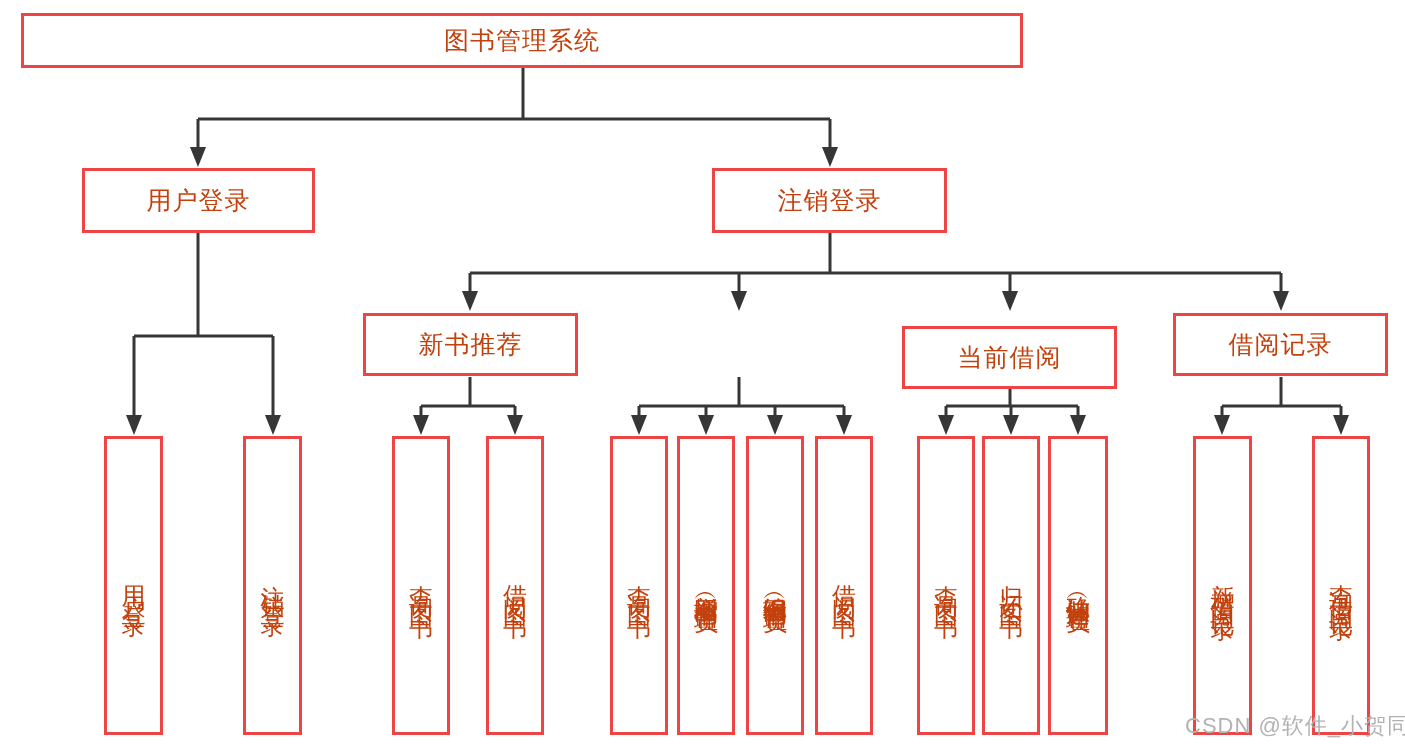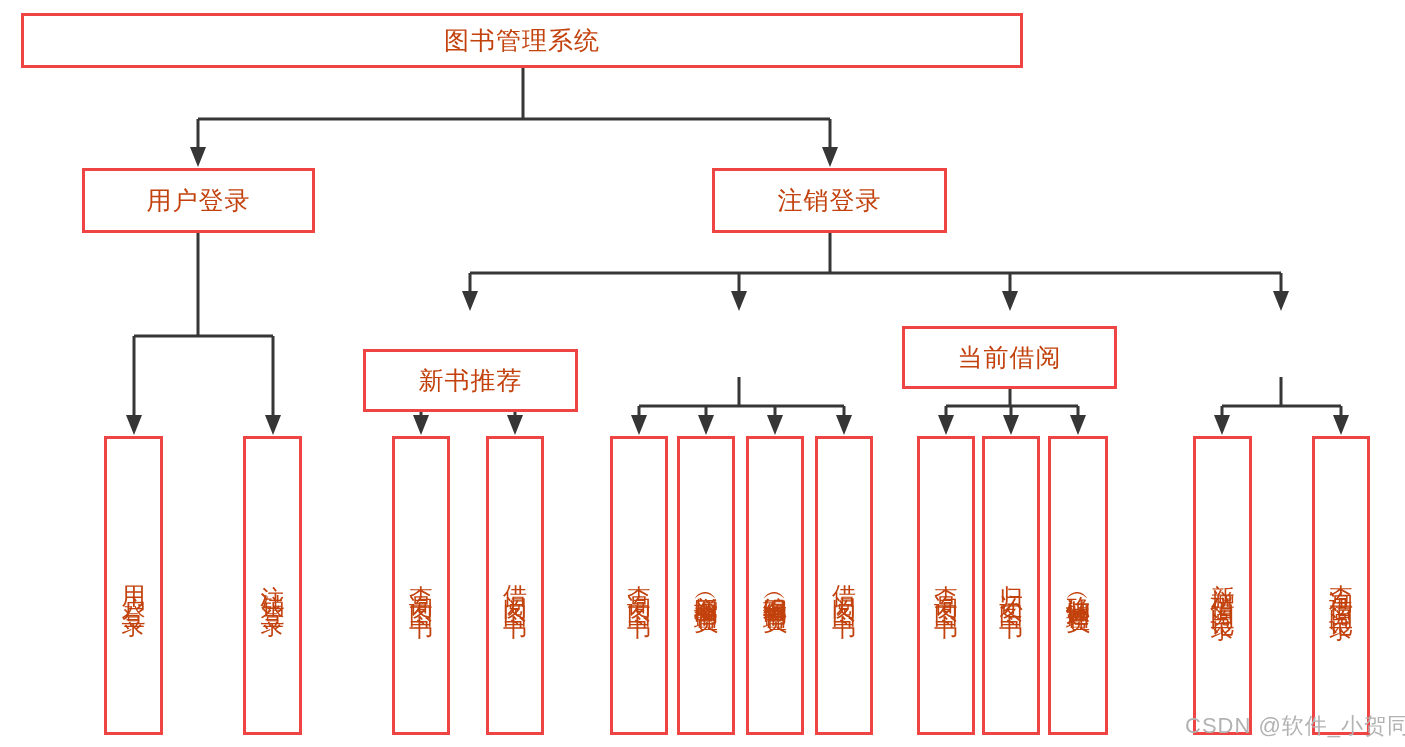--- a/index.html
+++ b/index.html
@@ -126,25 +126,28 @@
     <span>图书管理系统</span>
   </div>
 
   <div class="node hnode" style="left:82px; top:168px; width:233px; height:65px;">
     <span>用户登录</span>
   </div>
   <div class="node hnode" style="left:712px; top:168px; width:235px; height:65px;">
     <span>注销登录</span>
   </div>
 
-  <div class="node hnode" style="left:363px; top:313px; width:215px; height:63px;margin-top:36px;">
+  <div class="node hnode" style="left:363px; top:313px; width:215px; height:63px;">
     <span>新书推荐</span>
   </div>
   <div class="node hnode" style="left:902px; top:313px; width:215px; height:63px;margin-top:13px;">
     <span>当前借阅</span>
+  </div>
+  <div class="node hnode" style="left:1173px; top:313px; width:215px; height:63px;">
+    <span>借阅记录</span>
   </div>
 
   <div class="node leaf ls-short" style="left:104px; width:59px;">
     <span class="vtext">用户登录</span>
   </div>
   <div class="node leaf ls-short" style="left:243px; width:59px;">
     <span class="vtext">注销登录</span>
   </div>
 
   <div class="node leaf ls-short" style="left:392px; width:58px;">

